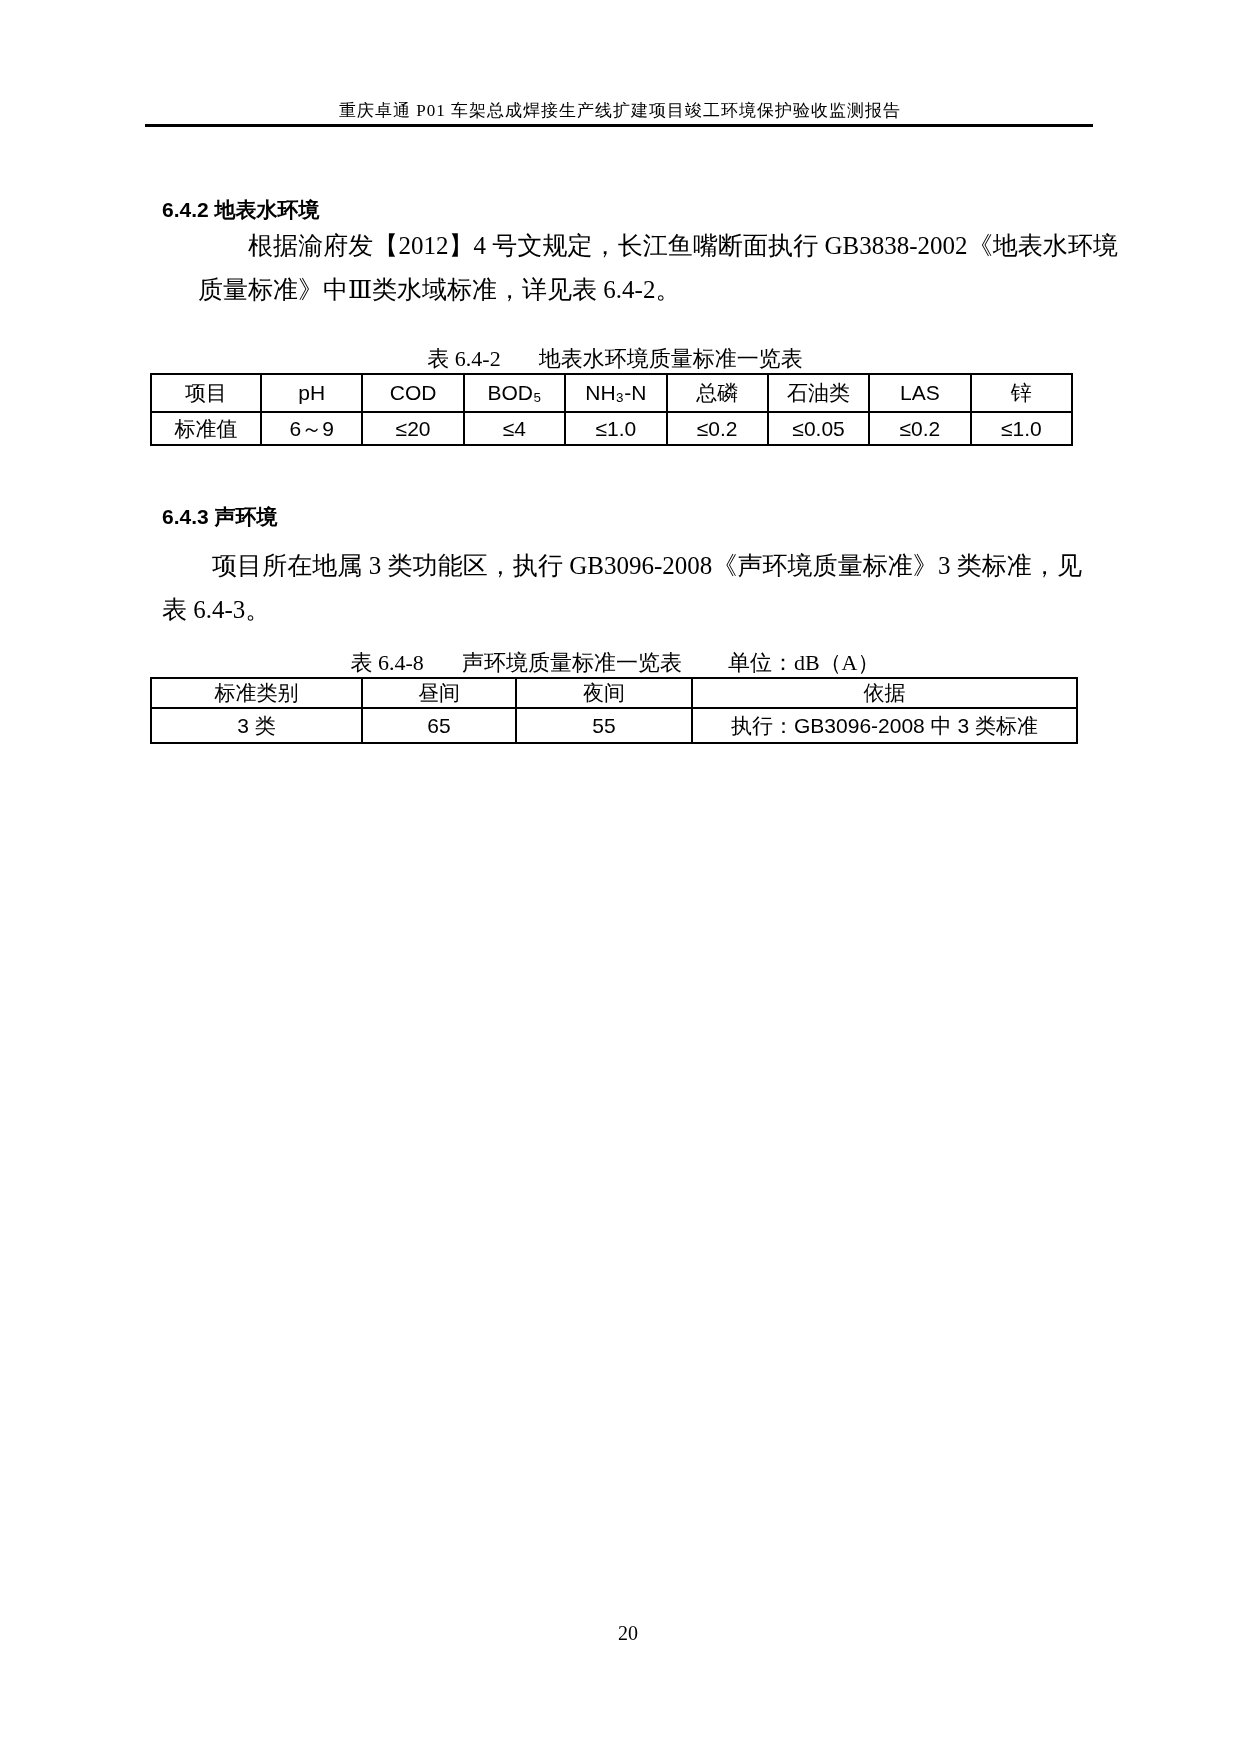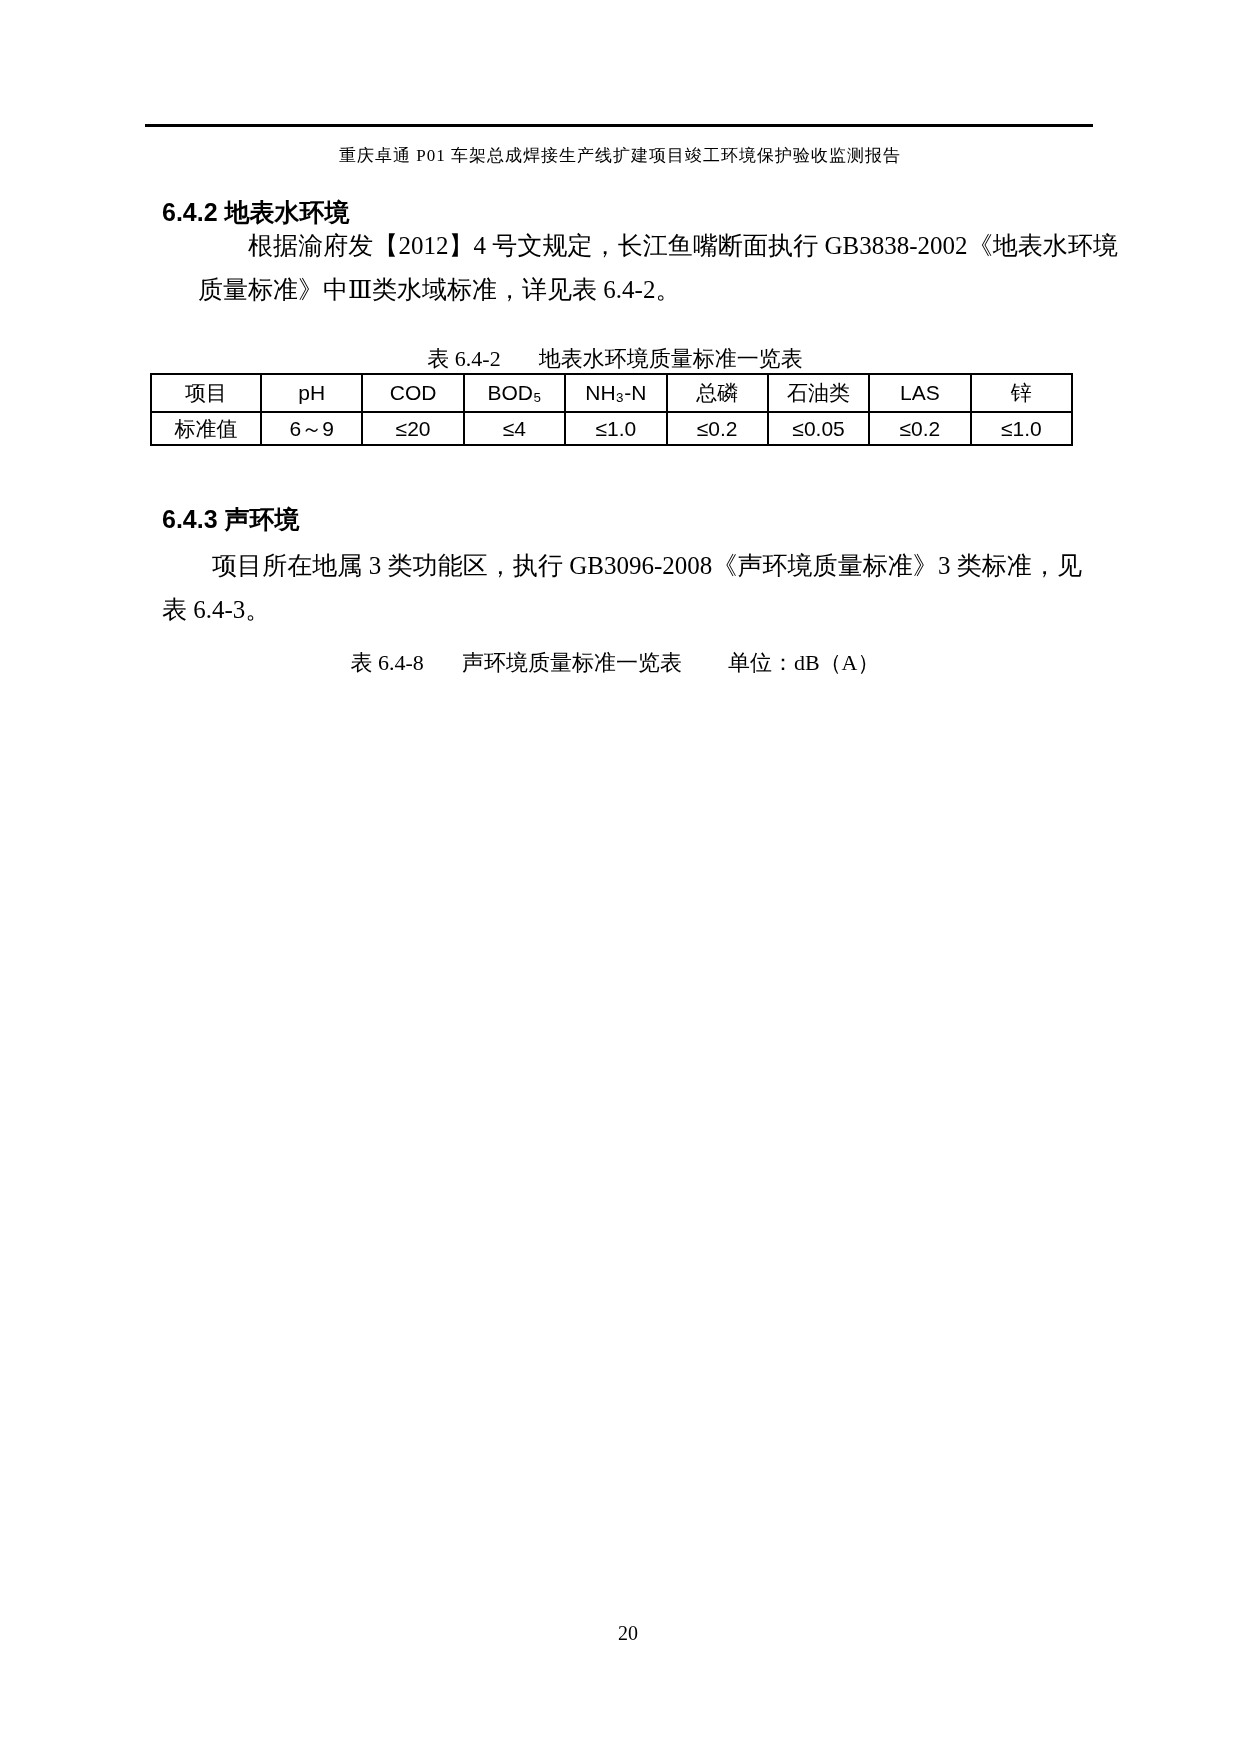--- a/index.html
+++ b/index.html
@@ -12,31 +12,30 @@
     overflow: hidden;
     font-family: "Liberation Serif", "DejaVu Serif", serif;
   }
   .doc-header-title {
     position: absolute;
     top: 99px; left: 0; width: 100%;
     text-align: center;
     font-size: 17px;
     letter-spacing: 1px;
     font-family: "Liberation Serif", "DejaVu Serif", serif;
-    margin-top: 45px;
   }
   .doc-header-rule {
     position: absolute;
     top: 124px; left: 145px; width: 948px;
     border-top: 3px solid #000000;
   }
   .h2 {
     position: absolute;
     left: 162px;
-    font-size: 25px;
+    font-size: 21px;
     font-weight: bold;
     font-family: "Liberation Sans", "DejaVu Sans", sans-serif;
     white-space: nowrap;
   }
   .h2-water { top: 196px; }
   .h2-noise { top: 503px; }
   .para {
     position: absolute;
     left: 162px; width: 920px;
     font-size: 25px;
@@ -144,16 +143,38 @@
     </table>
 
   <div class="h2 h2-noise">6.4.3 声环境</div>
 
   <div class="para para-noise">项目所在地属 3 类功能区，执行 GB3096-2008《声环境质量标准》3 类标准，见表 6.4-3。</div>
 
   <div class="caption caption-noise">
     <span>表 6.4-8</span><span class="gap">声环境质量标准一览表</span><span class="gap2">单位：dB（A）</span>
   </div>
 
+  <table class="std table-noise">
+    <colgroup>
+      <col style="width:211px">
+      <col style="width:154px">
+      <col style="width:176px">
+      <col>
+    </colgroup>
+    <tbody>
+        <tr class="hdr">
+      <td>标准类别</td>
+      <td>昼间</td>
+      <td>夜间</td>
+      <td>依据</td>
+    </tr>
+    <tr class="val">
+      <td>3 类</td>
+      <td>65</td>
+      <td>55</td>
+      <td>执行：GB3096-2008 中 3 类标准</td>
+    </tr>
+  </tbody>
+    </table>
 
   <div class="pageno">20</div>
 
 </div>
 
 </body></html>

